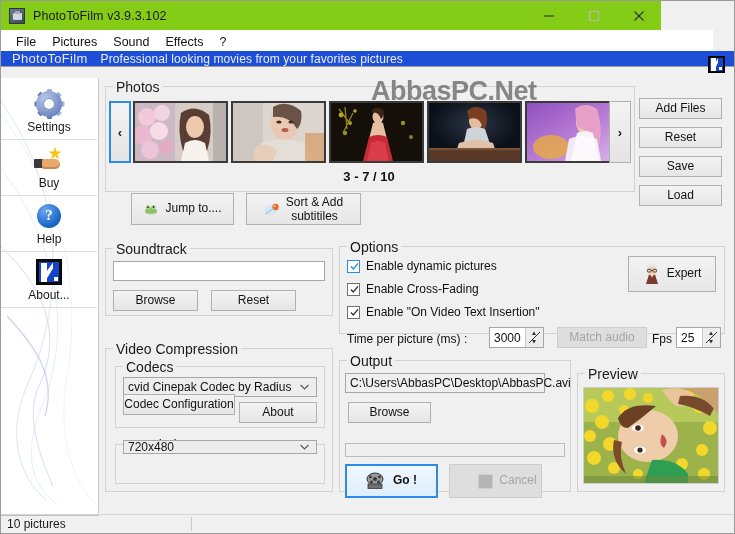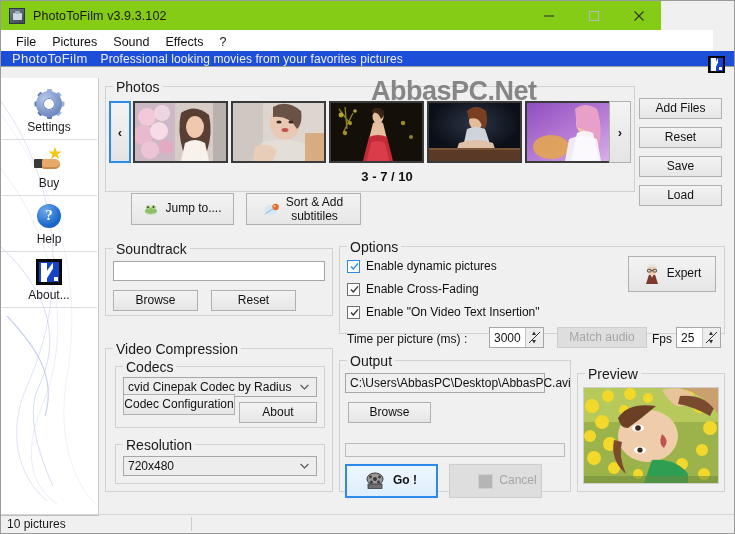--- a/index.html
+++ b/index.html
@@ -477,21 +477,21 @@
           <path d="M48 6 Q58 -2 70 6 Q76 24 72 44 Q64 28 50 24Z" fill="#e8a0c8"></path>
           <path d="M50 30 Q58 26 66 30 L72 58 L44 58Z" fill="#f6f2f5"></path>
           <path d="M42 36 Q54 30 70 36 L74 58 L38 58Z" fill="#fbfafc" opacity=".85"></path>
         </svg>
       </div>
 
       <div class="navbtn" style="position:absolute; left:510px; top:23px; width:22px; height:62px;">›</div>
 
       <div class="watermark" style="left:272px; top:-2px;">AbbasPC.Net</div>
 
-      <div class="counter" style="left:0; top:91px; width:540px;margin-left:18px;">3 - 7 / 10</div>
+      <div class="counter" style="left:0; top:91px; width:540px;">3 - 7 / 10</div>
 
       <div class="btn" style="position:absolute; left:32px; top:115px; width:103px; height:32px;">
         <svg width="16" height="13" viewBox="0 0 16 13" style="margin-right:6px">
           <ellipse cx="8" cy="8" rx="6" ry="3.6" fill="#8dbf6a"></ellipse>
           <circle cx="5" cy="4.4" r="2.2" fill="#a6d37f"></circle>
             <circle cx="10.5" cy="4.2" r="2.2" fill="#a6d37f"></circle>
           <circle cx="5" cy="4.2" r=".9" fill="#2c3a1c"></circle>
             <circle cx="10.5" cy="4" r=".9" fill="#2c3a1c"></circle>
           <path d="M2 10 Q8 12.5 14 10" stroke="#cfe3bd" stroke-width="1.1" fill="none"></path>
         </svg>
@@ -611,21 +611,21 @@
             <path d="M.6 1 L4.5 5 L8.4 1" fill="none" stroke="#555" stroke-width="1.1"></path>
           </svg>
       </div>
 
       <div class="btn" style="position:absolute; left:24px; top:316px; width:112px; height:21px;">Codec Configuration</div>
       <div class="btn" style="position:absolute; left:140px; top:324px; width:78px; height:21px;">About</div>
 
       <div class="gbox" style="left:16px; top:366px; width:210px; height:40px;">
         <span class="gtitle" style="background:#f0f0f0">Resolution</span>
       </div>
-      <div class="combo" style="position:absolute; left:24px; top:378px; width:194px; height:20px;">
+      <div class="combo" style="position:absolute; left:24px; top:362px; width:194px; height:14px;">
         <span>720x480</span>
         <svg class="chev" viewBox="0 0 9 6">
             <path d="M.6 1 L4.5 5 L8.4 1" fill="none" stroke="#555" stroke-width="1.1"></path>
           </svg>
       </div>
 
       <div class="gbox" style="left:240px; top:282px; width:232px; height:132px;">
         <span class="gtitle">Output</span>
       </div>
 

